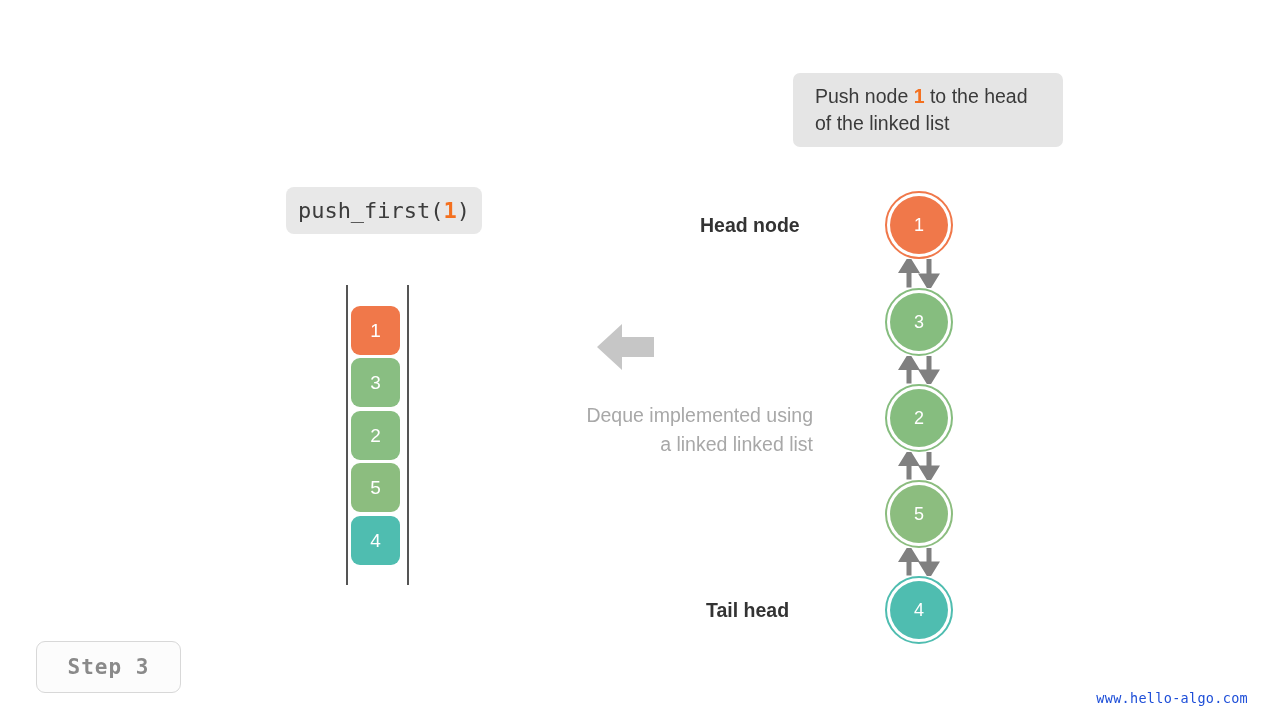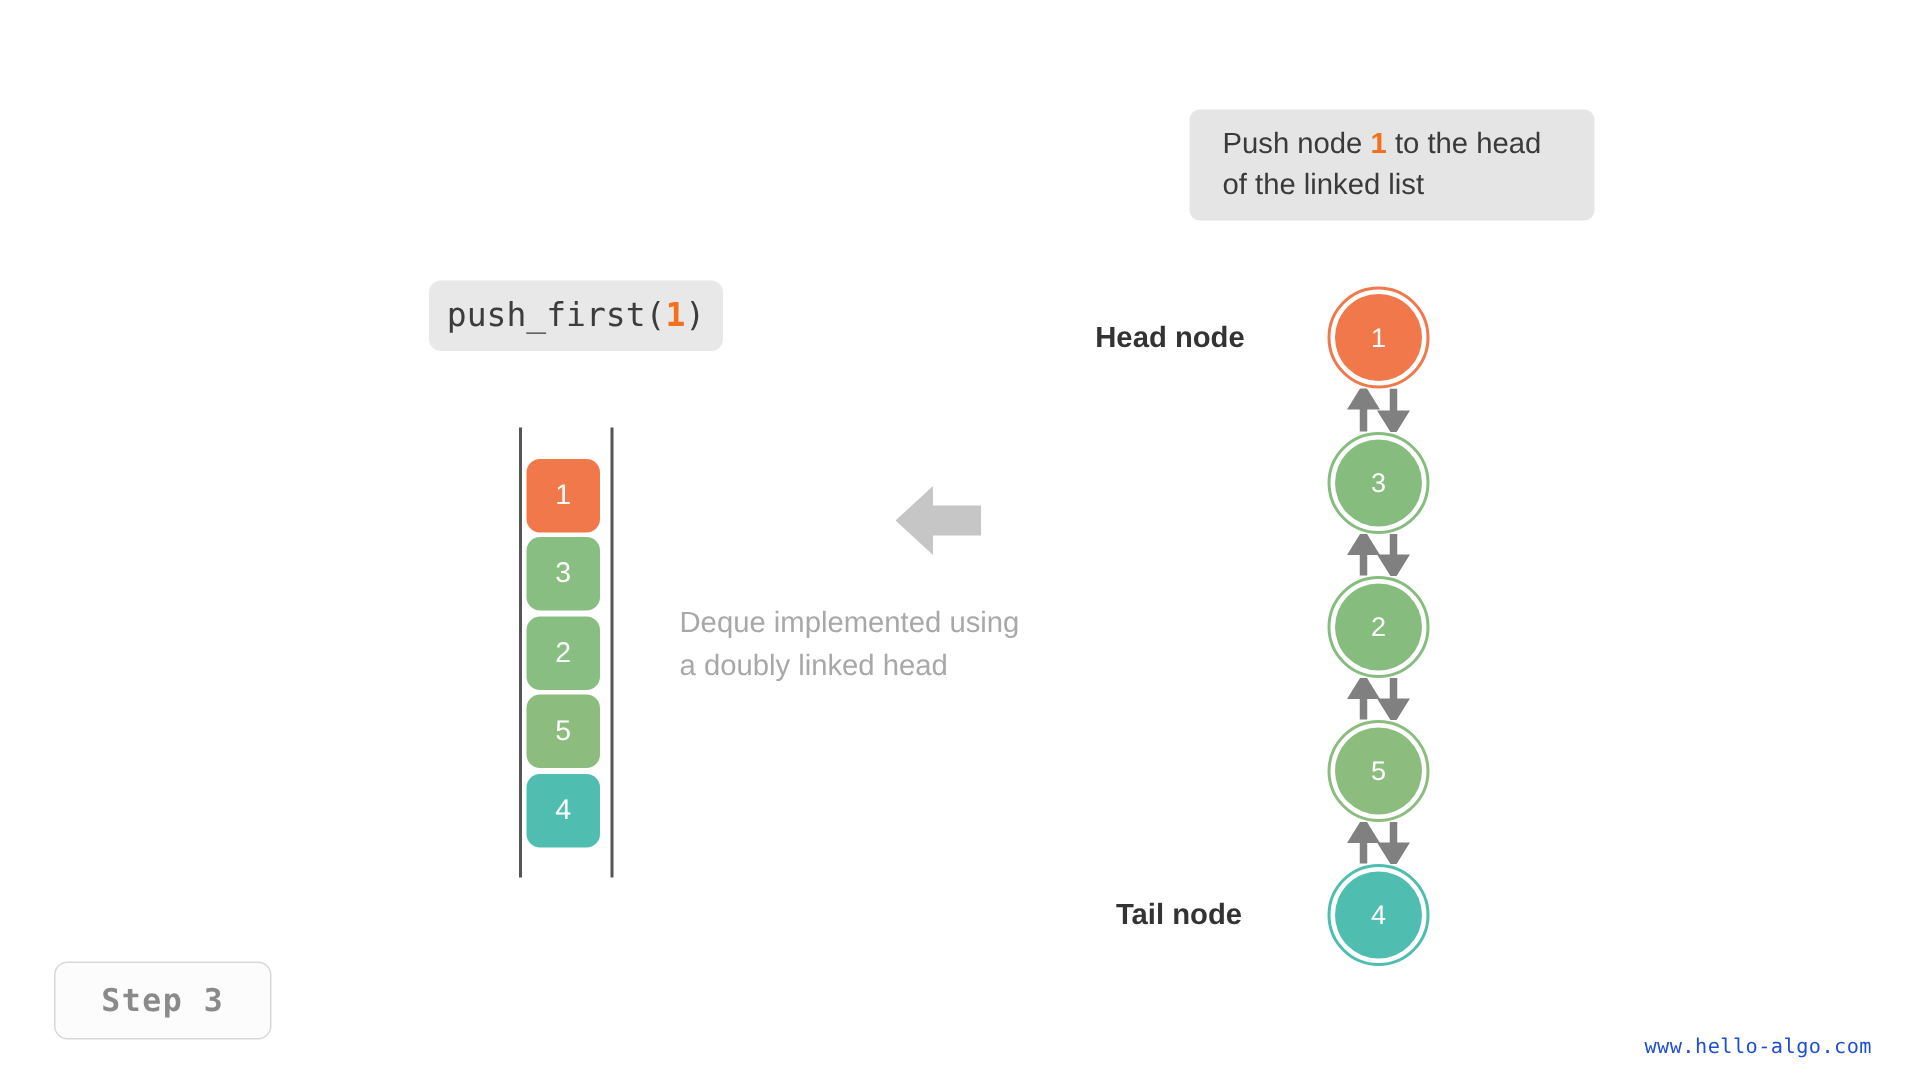--- a/index.html
+++ b/index.html
@@ -82,21 +82,21 @@
   
   .center-arrow {
     position: absolute;
     left: 597px; top: 322px;
     width: 57px; height: 50px;
   }
   .center-caption {
     position: absolute;
     left: 453px; top: 401px;
     width: 360px;
-    text-align: left;
+    text-align: right;
     font-size: 19.5px;
     line-height: 29px;
     color: #a8a8a8;
   }
 
   
   .ll-node {
     position: absolute;
     width: 58px; height: 58px;
     border-radius: 50%;
@@ -107,21 +107,21 @@
     font-size: 18px;
     font-family: "Liberation Sans", sans-serif;
     box-sizing: content-box;
   }
   .ll-label {
     position: absolute;
     font-size: 19.5px;
     font-weight: bold;
     color: #333333;
     white-space: nowrap;
-    text-align: center;
+    text-align: left;
   }
 
   
   .step-badge {
     position: absolute;
     left: 36px; top: 641px;
     width: 145px; height: 52px;
     border: 1.5px solid #d8d8d8;
     border-radius: 9px;
     background: #fcfcfc;
@@ -185,21 +185,21 @@
     </div>
 
   <div class="center-arrow">
     <svg width="57" height="50" viewBox="0 0 57 50">
       <path d="M0 25 L25 2 L25 15 L57 15 L57 35 L25 35 L25 48 Z" fill="#c6c6c6"></path>
     </svg>
   </div>
 
   <div class="center-caption">
     <div>Deque implemented using</div>
-    <div>a doubly linked head</div>
+    <div>a linked linked list</div>
   </div>
 
   <div id="linked-list">
       <svg width="60" height="28.600000000000023" viewBox="0 0 60 28.600000000000023" style="position: absolute; left: 889px; top: 259.2px;">
         <path d="M20 28.600000000000023 L20 10 M20 1 L13.5 11.5 L26.5 11.5 Z" stroke="#808080" stroke-width="5" fill="#808080"></path>
         <path d="M40 0 L40 18.600000000000023 M40 27.600000000000023 L33.5 17.100000000000023 L46.5 17.100000000000023 Z" stroke="#808080" stroke-width="5" fill="#808080"></path>
       </svg>
       <svg width="60" height="27.600000000000023" viewBox="0 0 60 27.600000000000023" style="position: absolute; left: 889px; top: 356.2px;">
         <path d="M20 27.600000000000023 L20 10 M20 1 L13.5 11.5 L26.5 11.5 Z" stroke="#808080" stroke-width="5" fill="#808080"></path>
         <path d="M40 0 L40 17.600000000000023 M40 26.600000000000023 L33.5 16.100000000000023 L46.5 16.100000000000023 Z" stroke="#808080" stroke-width="5" fill="#808080"></path>
@@ -228,21 +228,21 @@
       <div class="ll-node" style="position: absolute; left: 890px; top: 485px; width: 58px; height: 58px; background: rgb(140, 189, 127);">
         <span>5</span>
       </div>
       <div style="position: absolute; left: 884.8px; top: 575.8px; width: 68.4px; height: 68.4px; border-radius: 50%; border: 2.2px solid rgb(79, 189, 176); background: rgb(255, 255, 255);"></div>
       <div class="ll-node" style="position: absolute; left: 890px; top: 581px; width: 58px; height: 58px; background: rgb(79, 189, 176);">
         <span>4</span>
       </div>
     </div>
 
   <div class="ll-label" style="left:700px; top:214px; width:160px;">Head node</div>
-  <div class="ll-label" style="left:706px; top:599px; width:160px;">Tail node</div>
+  <div class="ll-label" style="left:706px; top:599px; width:160px;">Tail head</div>
 
   <div class="step-badge">
     <span class="step-text">Step 3</span>
   </div>
 
   <div class="watermark">www.hello-algo.com</div>
 
 </div>
 
 </body></html>

